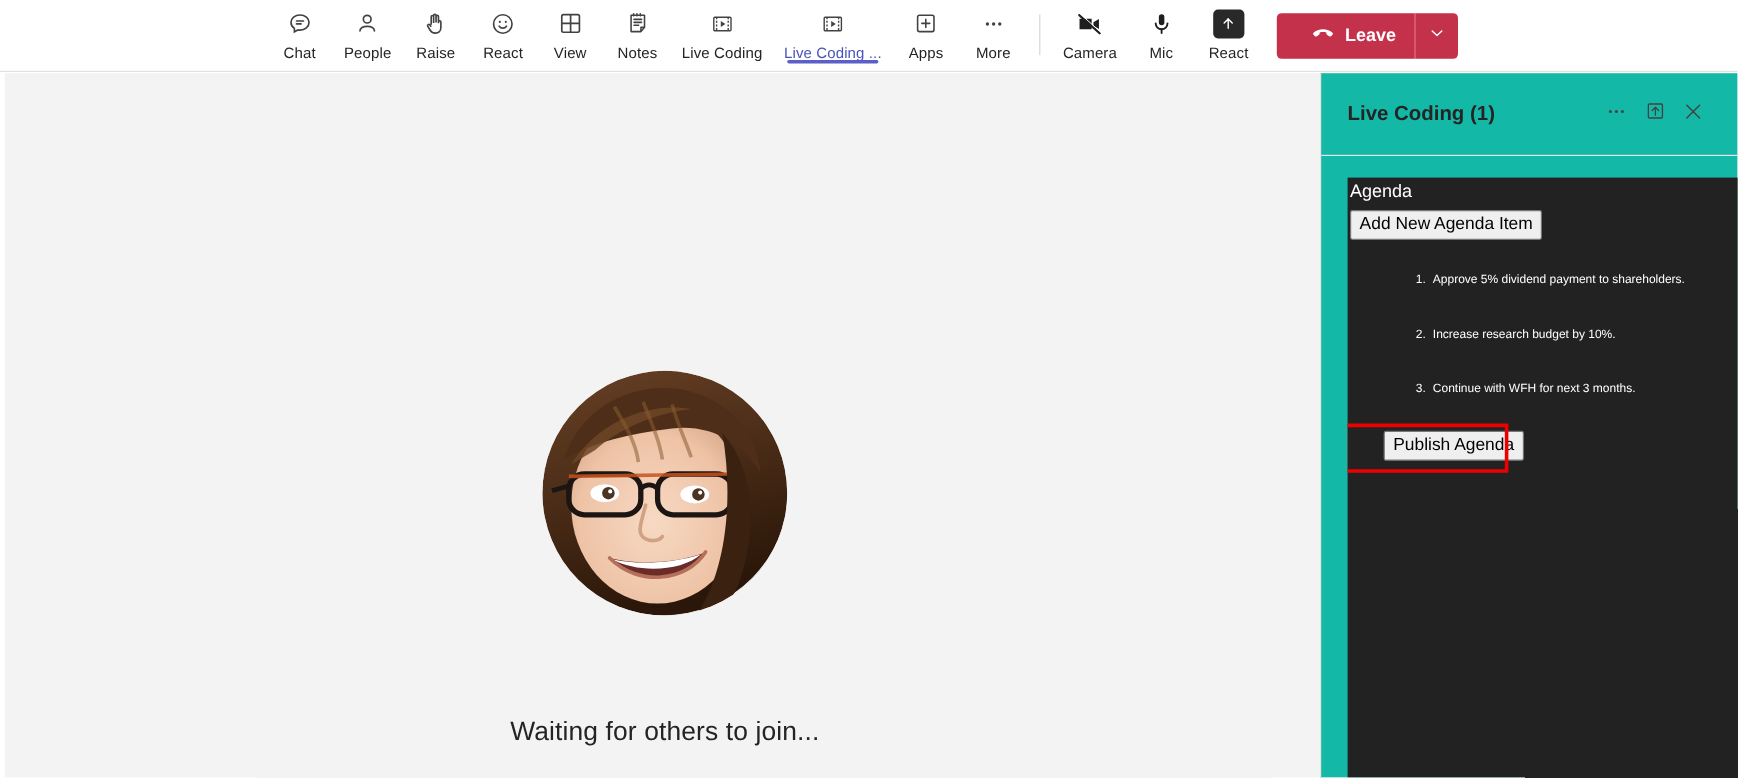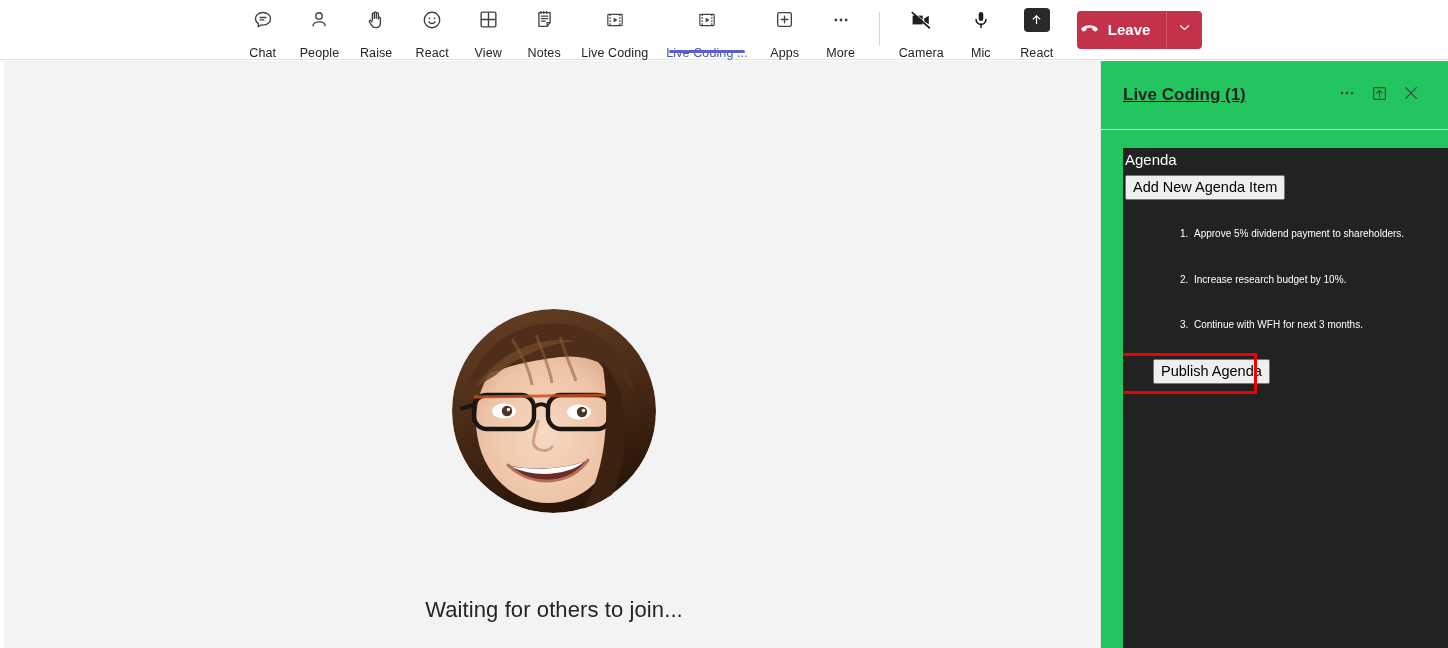--- a/index.html
+++ b/index.html
@@ -14,21 +14,21 @@
   
   .toolbar {
     position: absolute; left: 0; top: 0; width: 1448px; height: 60px;
     background: #ffffff;
     border-bottom: 1px solid #e1e1e1;
     display: flex; align-items: center; justify-content: center;
   }
   .tb-inner { display: flex; align-items: flex-start; height: 60px; }
   .tb-item {
     position: relative;
-    display: flex; flex-direction: column; align-items: center; justify-content: space-between;
+    display: flex; flex-direction: column; align-items: center; justify-content: flex-start;
     min-width: 56px; padding: 4px 9px 0 9px; height: 60px;
     cursor: pointer; user-select: none;
   }
   .tb-icon {
     height: 26px; display: flex; align-items: center; justify-content: center;
     color: #424242; margin-top: 3px;
   }
   .tb-label {
     font-size: 12.5px; color: #242424; margin-top: 4px;
     white-space: nowrap; letter-spacing: 0.1px;
@@ -40,21 +40,21 @@
   }
   .tb-sep {
     width: 1px; height: 34px; background: #d6d6d6; margin: 12px 10px 0 10px;
   }
   .leave-wrap {
     display: flex; align-items: center; height: 60px; margin-left: 12px; margin-right: 11px;
   }
   .leave-btn {
     display: flex; align-items: center; height: 38px;
     background: #c4314b; color: #ffffff; border-radius: 4px 0 0 4px;
-    padding: 0 16px 0 2px; font-size: 15px; font-weight: bold; cursor: pointer;
+    padding: 0 16px 0 28px; font-size: 15px; font-weight: bold; cursor: pointer;
     gap: 8px;
   }
   .leave-caret {
     display: flex; align-items: center; justify-content: center;
     width: 36px; height: 38px; background: #c4314b; color: #fff;
     border-radius: 0 4px 4px 0; border-left: 1px solid #d9566b; cursor: pointer;
   }
   .share-icon-box {
     width: 26px; height: 24px; background: #292929; border-radius: 4px;
     display: flex; align-items: center; justify-content: center; color: #fff;
@@ -73,21 +73,21 @@
   }
   .avatar svg { display: block; }
   .waiting-text {
     margin-top: 84px; font-size: 22px; color: #242424;
     letter-spacing: 0.1px;
   }
 
   
   .panel {
     position: absolute; left: 1100px; top: 61px; width: 348px; height: 587px;
-    background: #22c55e; border-left: 1px solid #e3e3e3; text-decoration: underline;
+    background: #14b8a6; border-left: 1px solid #e3e3e3;
   }
   .panel-header {
     height: 69px; display: flex; align-items: center;
     padding: 0 22px 0 22px; border-bottom: 1px solid #e6e6e6;
   }
   .panel-title {
     font-size: 17px; font-weight: bold; color: #242424; flex: 1;
   }
   .panel-act {
     width: 30px; height: 30px; display: flex; align-items: center; justify-content: center;

